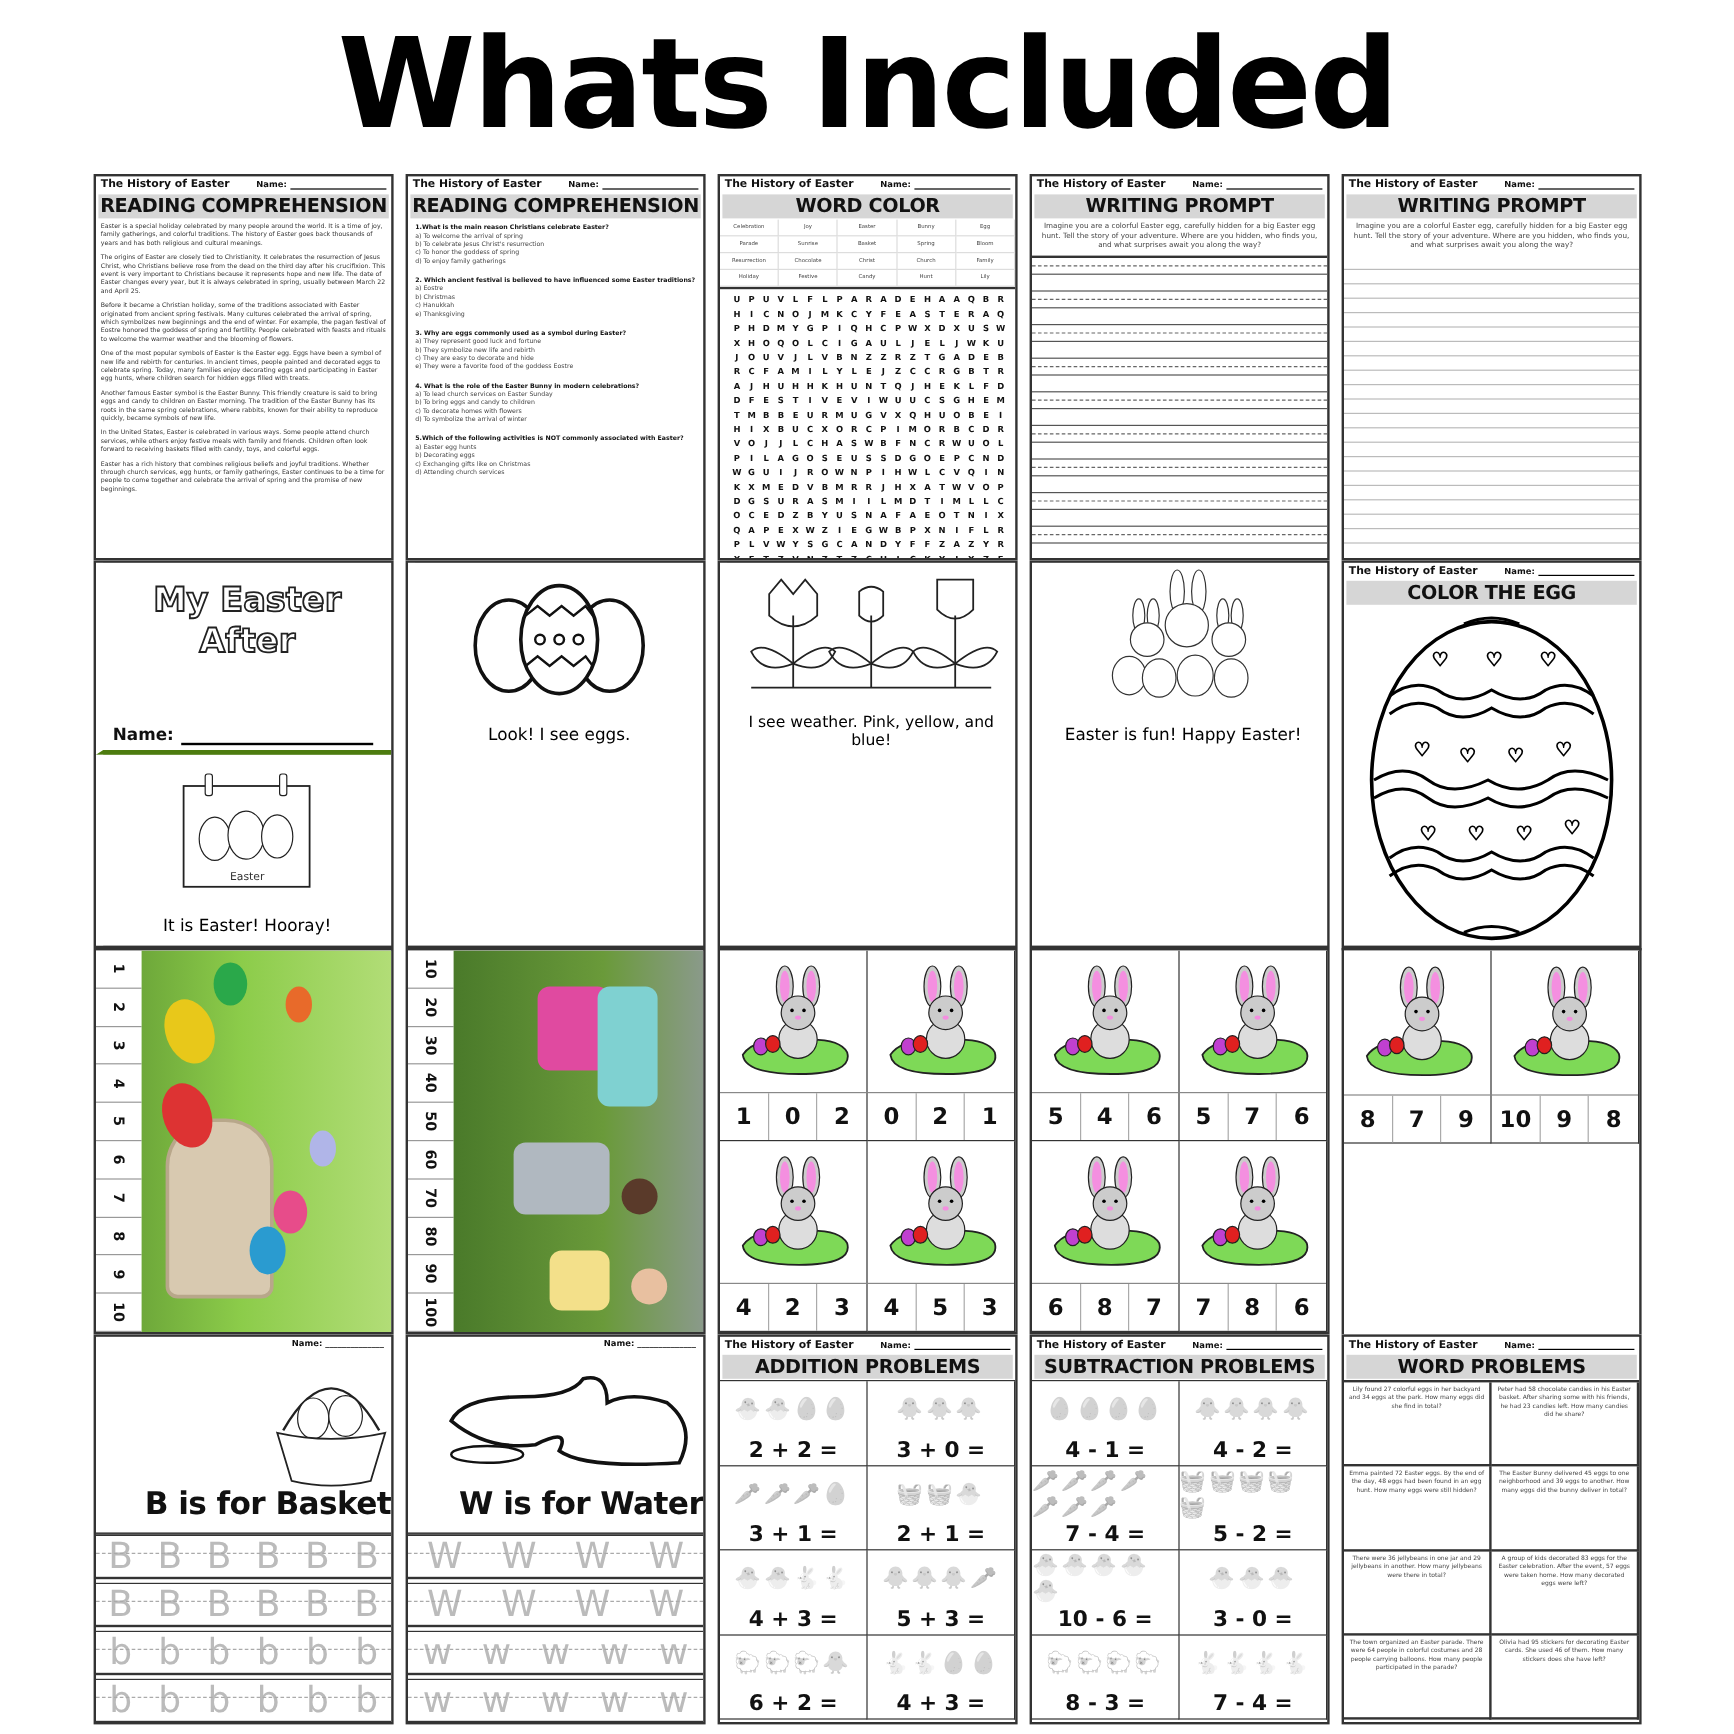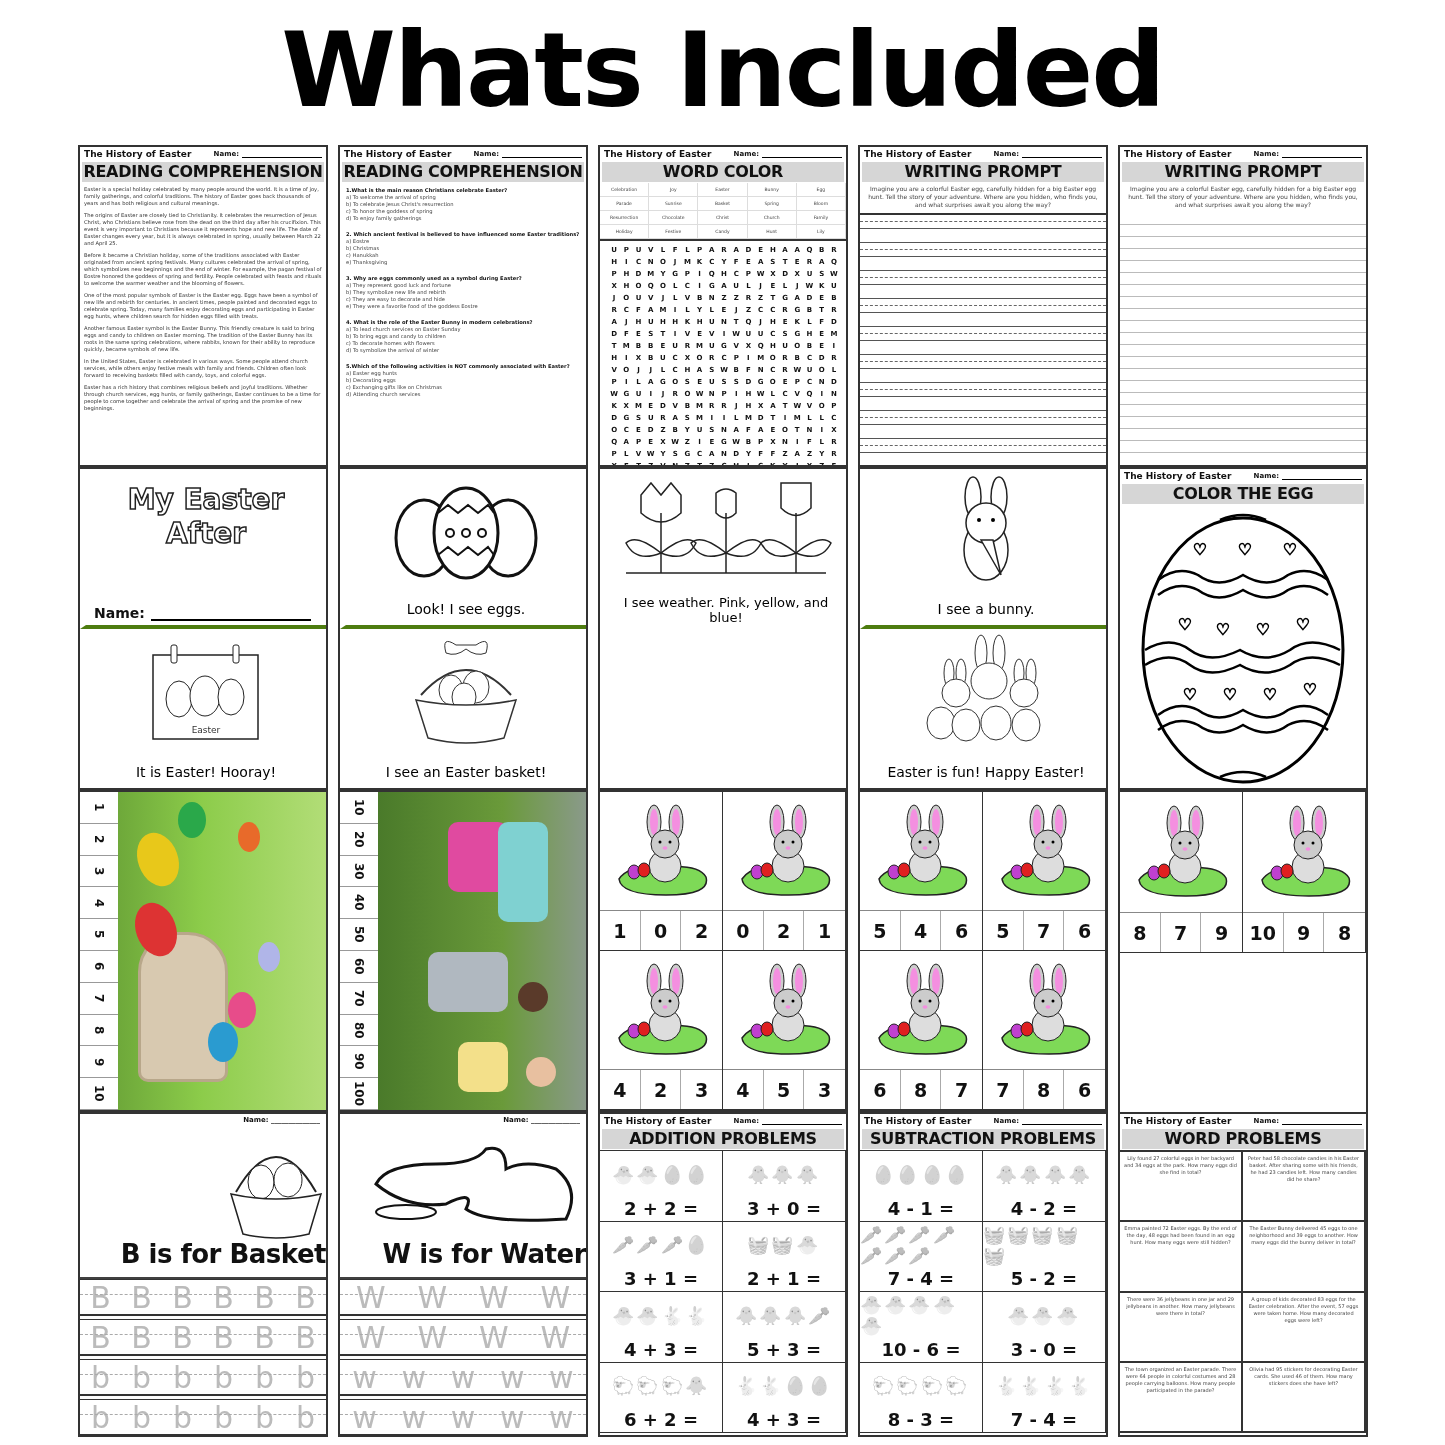--- a/index.html
+++ b/index.html
@@ -606,31 +606,20 @@
       <ellipse cx="122" cy="55" rx="28" ry="38" fill="#fff" stroke="#111" stroke-width="3"></ellipse>
       <ellipse cx="80" cy="50" rx="32" ry="45" fill="#fff" stroke="#111" stroke-width="3"></ellipse>
       <polyline points="52,30 62,22 72,30 82,22 92,30 102,22 108,30" fill="none" stroke="#111" stroke-width="2"></polyline>
       <circle cx="64" cy="50" r="4" fill="none" stroke="#111" stroke-width="2"></circle>
         <circle cx="80" cy="50" r="4" fill="none" stroke="#111" stroke-width="2"></circle>
         <circle cx="96" cy="50" r="4" fill="none" stroke="#111" stroke-width="2"></circle>
       <polyline points="52,72 62,64 72,72 82,64 92,72 102,64 108,72" fill="none" stroke="#111" stroke-width="2"></polyline>
     </svg>
     <div class="bk-caption">Look! I see eggs.</div>
   </div>
-  <div class="bk-cell">
-    <svg width="120" height="110" viewBox="0 0 120 110" style="margin-top:6px">
-      <path d="M50 10 q-15 -10 -10 8 q10 4 20 -4 q10 8 20 4 q5 -18 -10 -8 z" fill="none" stroke="#333"></path>
-      <path d="M15 60 q45 -50 90 0" fill="none" stroke="#333" stroke-width="2"></path>
-      <ellipse cx="45" cy="55" rx="12" ry="15" fill="#fff" stroke="#333"></ellipse>
-        <ellipse cx="70" cy="52" rx="13" ry="16" fill="#fff" stroke="#333"></ellipse>
-        <ellipse cx="58" cy="62" rx="12" ry="14" fill="#fff" stroke="#333"></ellipse>
-      <path d="M10 65 q50 10 100 0 l-12 38 q-38 10 -76 0 z" fill="#fff" stroke="#333" stroke-width="1.5"></path>
-    </svg>
-    <div class="bk-caption">I see an Easter basket!</div>
-  </div>
 </div>
 
 <div class="page booklet" style="left:598px;top:467px;width:250px;height:323px">
   <div class="bk-cell">
     <svg width="230" height="110" viewBox="0 0 230 110" style="margin-top:4px">
       <g fill="none" stroke="#222" stroke-width="1.5">
         <path d="M40 10 l10 12 l10 -12 l10 12 l0 18 q-20 18 -40 0 l0 -18 z"></path>
           <line x1="50" y1="40" x2="50" y2="100"></line>
         <path d="M50 80 q-25 -20 -35 -10 q10 20 35 10 M50 80 q25 -20 35 -10 q-10 20 -35 10"></path>
         <path d="M105 20 q10 -8 20 0 l0 20 q-10 10 -20 0 z"></path>
@@ -640,34 +629,20 @@
           <line x1="185" y1="40" x2="185" y2="100"></line>
         <path d="M185 80 q-25 -20 -35 -10 q10 20 35 10 M185 80 q25 -20 35 -10 q-10 20 -35 10"></path>
         <line x1="15" y1="100" x2="215" y2="100"></line>
       </g>
     </svg>
     <div class="bk-caption" style="font-size:13px;bottom:4px">I see weather. Pink, yellow, and blue!</div>
   </div>
 </div>
 
 <div class="page booklet" style="left:858px;top:467px;width:250px;height:323px">
-  <div class="bk-cell">
-    <svg width="70" height="115" viewBox="0 0 70 115" style="margin-top:6px">
-      <g fill="#fff" stroke="#222" stroke-width="1.5">
-        <ellipse cx="22" cy="22" rx="8" ry="20"></ellipse>
-          <ellipse cx="48" cy="22" rx="8" ry="20"></ellipse>
-        <ellipse cx="35" cy="75" rx="22" ry="30"></ellipse>
-        <circle cx="35" cy="48" r="20"></circle>
-        <path d="M30 65 l20 35 l-8 -35 z"></path>
-      </g>
-      <circle cx="28" cy="45" r="2"></circle>
-        <circle cx="42" cy="45" r="2"></circle>
-    </svg>
-    <div class="bk-caption">I see a bunny.</div>
-  </div>
   <div class="bk-cell">
     <svg width="150" height="110" viewBox="0 0 150 110" style="margin-top:4px">
       <g fill="#fff" stroke="#333" stroke-width="1">
         <ellipse cx="70" cy="20" rx="6" ry="18"></ellipse>
           <ellipse cx="88" cy="20" rx="6" ry="18"></ellipse>
         <circle cx="78" cy="48" r="18"></circle>
         <ellipse cx="38" cy="40" rx="5" ry="14"></ellipse>
           <ellipse cx="50" cy="40" rx="5" ry="14"></ellipse>
           <circle cx="45" cy="60" r="14"></circle>
         <ellipse cx="108" cy="40" rx="5" ry="14"></ellipse>

